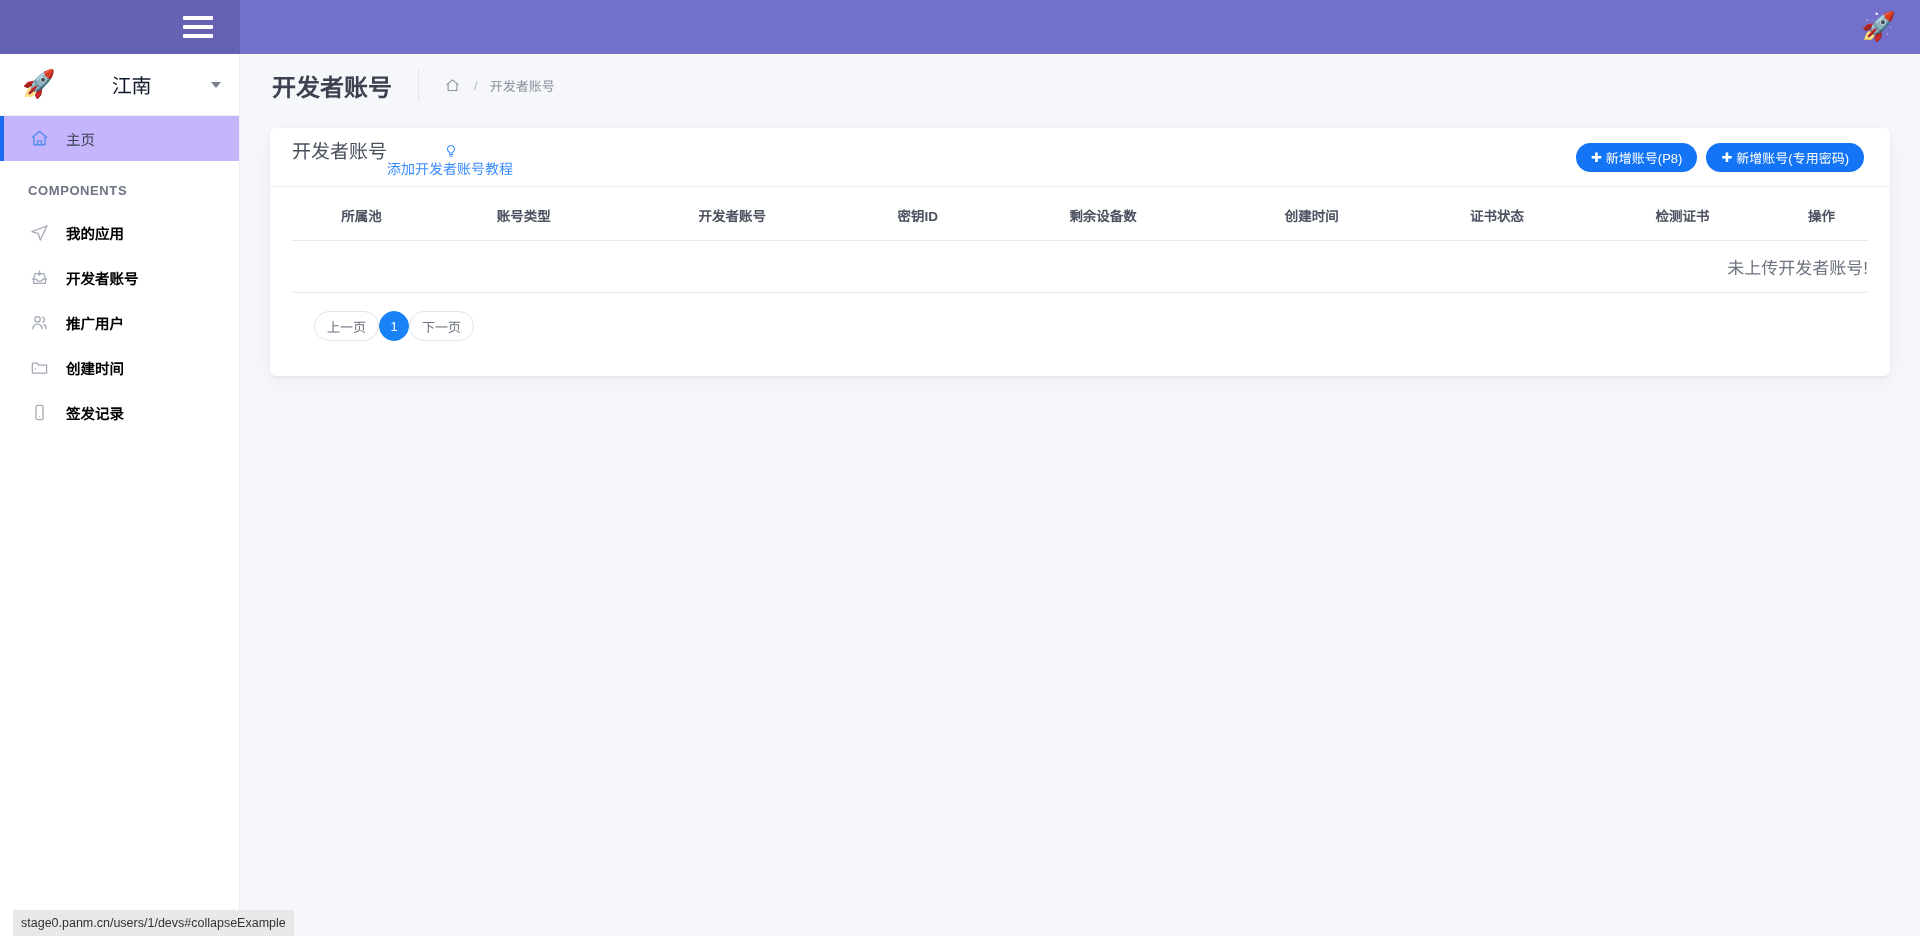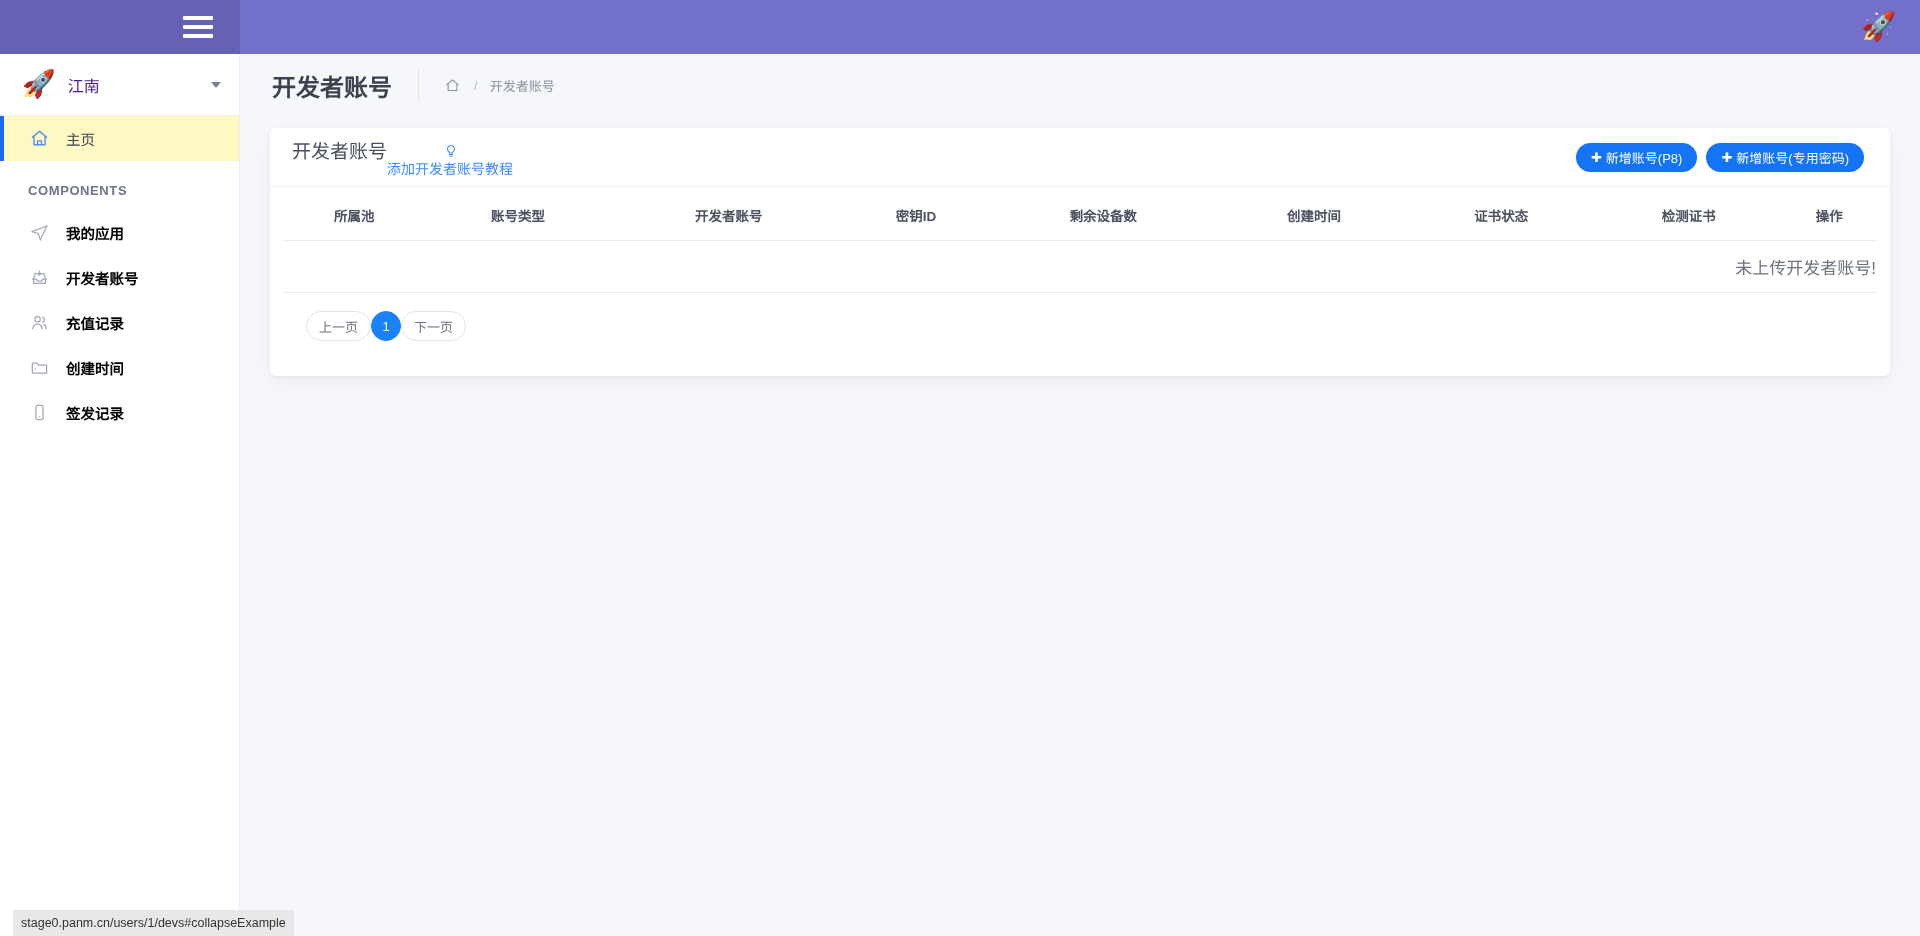--- a/index.html
+++ b/index.html
@@ -28,34 +28,34 @@
   
   .sidebar {
     position:absolute; top:54px; left:0; width:240px; height:882px;
     background:#fff; border-right:1px solid #eceef3;
   }
   .brand {
     height:62px; display:flex; align-items:center; padding:0 18px 0 22px;
     border-bottom:1px solid #eceef3;
   }
   .brand-logo { font-size:27px; line-height:1; margin-right:12px; }
-  .brand-name { font-size:16px; color:#4c1d95; flex:1; }
+  .brand-name { font-size:20px; color:#0f172a; flex:1;margin-left:44px; }
   .caret {
     width:0; height:0; border-left:5px solid transparent; border-right:5px solid transparent;
     border-top:6px solid #7a8292; cursor:pointer;
   }
   .nav-list { padding-top:0; }
   .nav-item {
     height:45px; display:flex; align-items:center; padding-left:24px;
     color:#000000; font-size:14.5px; cursor:pointer; position:relative;
     border-left:4px solid transparent;
     font-weight:bold;
   }
   .nav-item.active {
-    background:#fef9c3; border-left:4px solid #1b6cf0; color:#3b4251; font-weight:500;
+    background:#c4b5fd; border-left:4px solid #1b6cf0; color:#3b4251; font-weight:500;
   }
   .nav-icon { width:22px; height:22px; margin-right:16px; display:flex; align-items:center; justify-content:center; flex:0 0 22px; }
   .nav-icon svg { display:block; }
   .section-title {
     padding:22px 0 12px 28px; font-size:13px; font-weight:bold;
     letter-spacing:.6px; color:#6d7484;
   }
 
   
   .page-head {
@@ -86,21 +86,21 @@
   .bulb { margin:0 1px 0 2px; display:inline-flex; }
   .btn-group { display:flex; gap:9px; }
   .btn-primary {
     background:#1374f5; color:#fff; border:none; border-radius:18px;
     height:29px; padding:0 15px; font-size:13px; cursor:pointer;
     display:inline-flex; align-items:center; font-family:inherit;
   }
   .btn-primary .plus { font-size:13px; margin-right:4px; font-weight:bold; }
 
   
-  .table-wrap { padding:0 14px; }
+  .table-wrap { padding:0 22px; }
   table { width:100%; border-collapse:collapse; }
   thead th {
     font-size:13.5px; color:#4c5260; font-weight:bold; padding:18px 0 15px;
     text-align:center; border-bottom:1px solid #e9ebf0;
   }
   tbody td {
     text-align:right; font-size:17px; color:#6d737f;
     padding:13px 0; border-bottom:1px solid #e9ebf0;
   }
   
@@ -182,21 +182,21 @@
 
     <div class="nav-item">
       <span class="nav-icon">
         <svg width="19" height="19" viewBox="0 0 24 24" fill="none" stroke="#a3a9b5" stroke-width="1.6" stroke-linecap="round" stroke-linejoin="round">
             <circle cx="9.5" cy="8" r="3.5"></circle>
             <path d="M3.5 20c0-3.3 2.7-6 6-6s6 2.7 6 6"></path>
             <path d="M16 5.2a3.5 3.5 0 010 6.6"></path>
             <path d="M17.5 14.6c1.9.9 3 2.9 3 5.4"></path>
           </svg>
       </span>
-      <span>充值记录</span>
+      <span>推广用户</span>
     </div>
 
     <div class="nav-item">
       <span class="nav-icon">
         <svg width="19" height="19" viewBox="0 0 24 24" fill="none" stroke="#a3a9b5" stroke-width="1.6" stroke-linecap="round" stroke-linejoin="round">
             <path d="M3 6.5h6l2 2.5h10V19H3z"></path>
             <circle cx="6.8" cy="14" r=".9" fill="#a3a9b5" stroke="none"></circle>
           </svg>
       </span>
       <span>创建时间</span>

